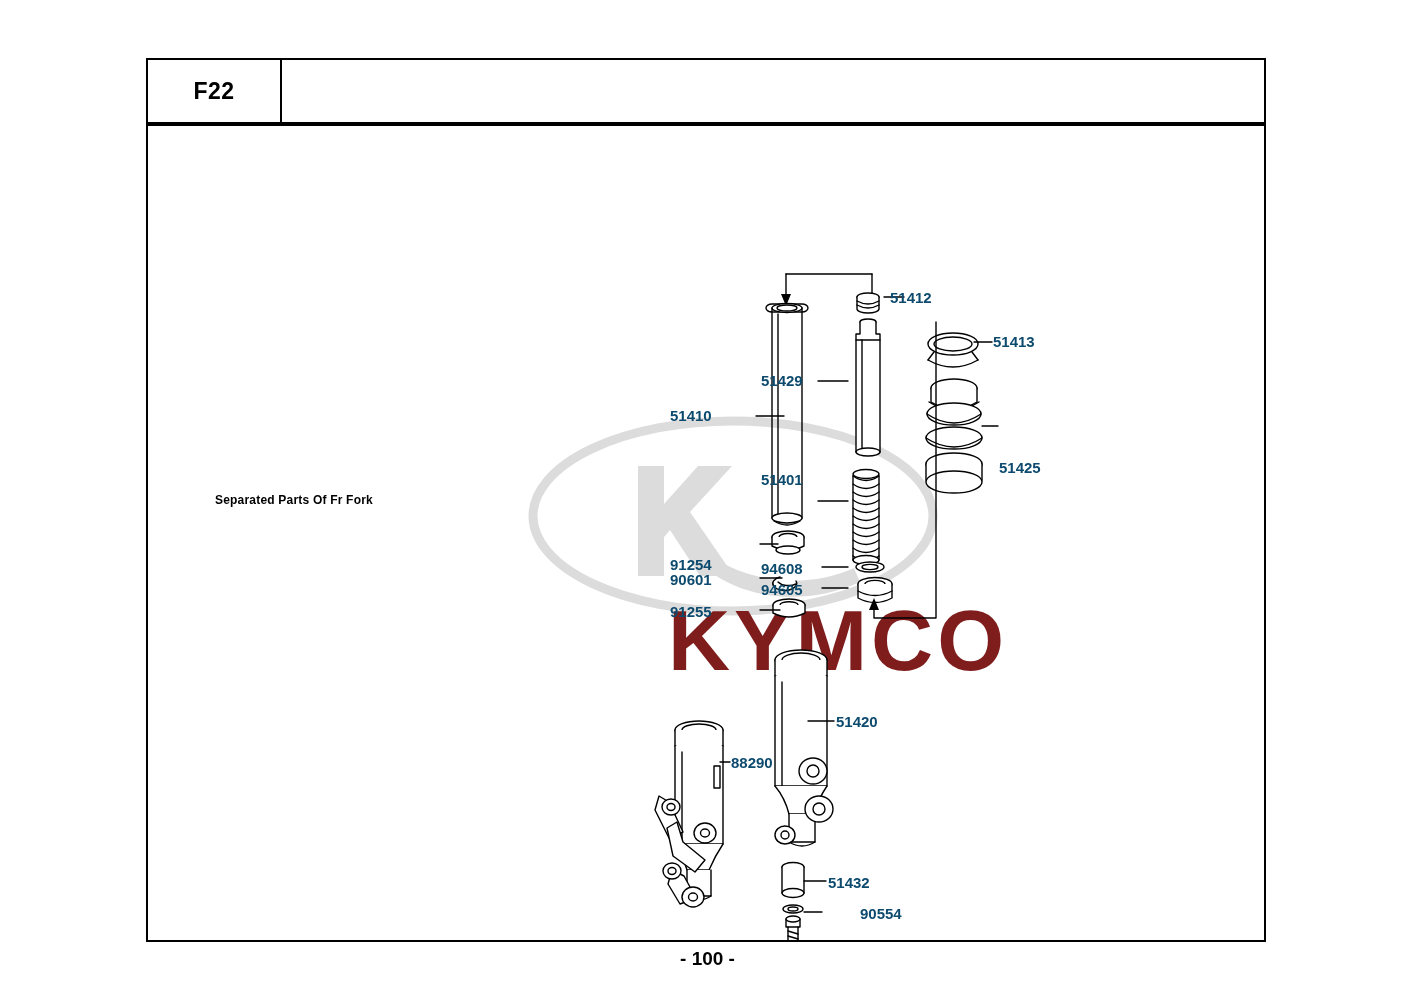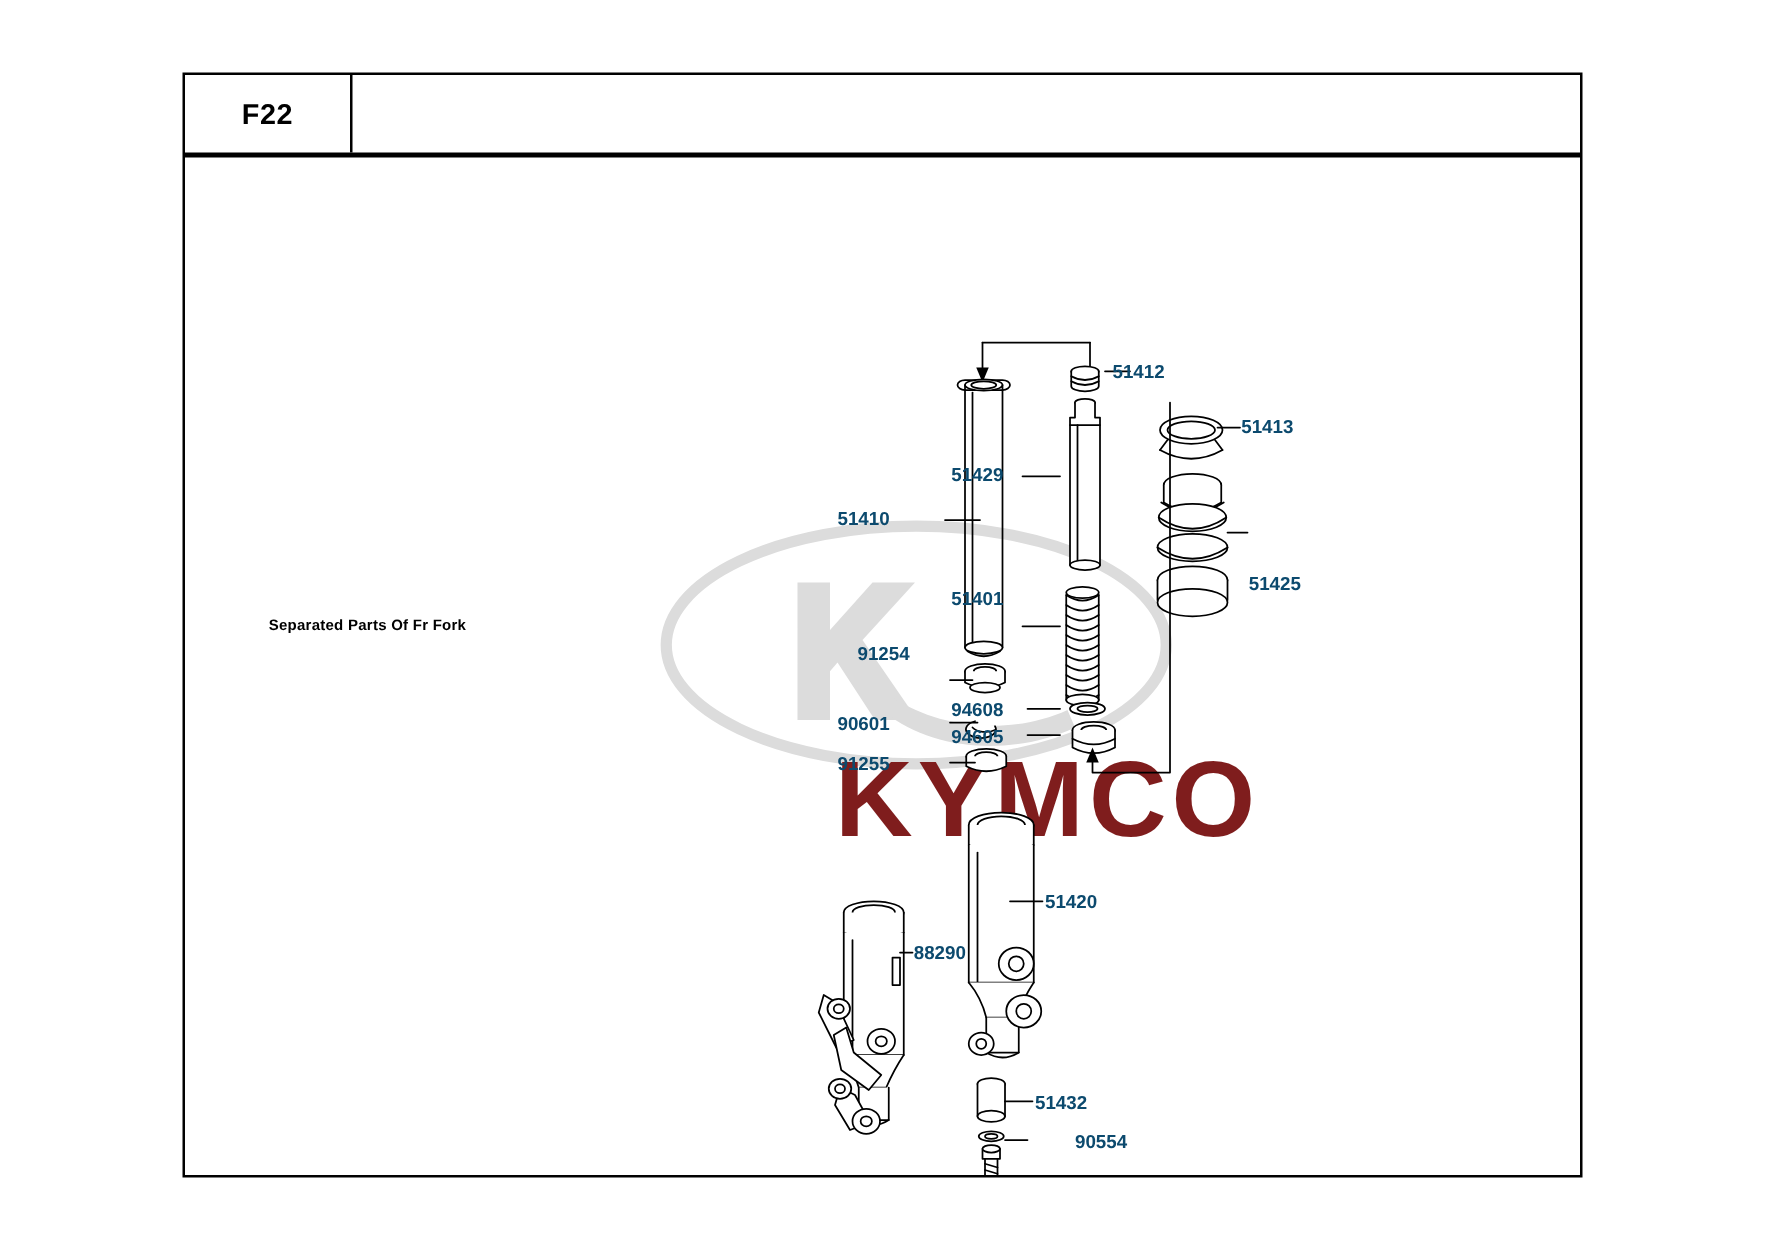--- a/index.html
+++ b/index.html
@@ -311,27 +311,28 @@
         <path d="M652,820 h26"></path>
       </g>
     </svg>
 
     <div class="lbl" style="left:742px; top:163px;">51412</div>
     <div class="lbl" style="left:845px; top:207px;">51413</div>
     <div class="lbl" style="left:613px; top:246px;">51429</div>
     <div class="lbl" style="left:522px; top:281px;">51410</div>
     <div class="lbl" style="left:851px; top:308px;margin-top:25px;">51425</div>
     <div class="lbl" style="left:613px; top:345px;">51401</div>
-    <div class="lbl" style="left:522px; top:389px;margin-left:16px;">91254</div>
+    <div class="lbl" style="left:522px; top:430px;">91254</div>
     <div class="lbl" style="left:613px; top:434px;">94608</div>
     <div class="lbl" style="left:522px; top:445px;">90601</div>
     <div class="lbl" style="left:613px; top:455px;">94605</div>
     <div class="lbl" style="left:522px; top:477px;">91255</div>
     <div class="lbl" style="left:688px; top:587px;">51420</div>
     <div class="lbl" style="left:583px; top:628px;">88290</div>
     <div class="lbl" style="left:680px; top:748px;">51432</div>
     <div class="lbl" style="left:676px; top:779px;margin-left:36px;">90554</div>
     <div class="lbl" style="left:680px; top:813px;">90116</div>
 
   </div>
 
+  <div class="footer">- 100 -</div>
 
 </div>
 
 </body></html>

